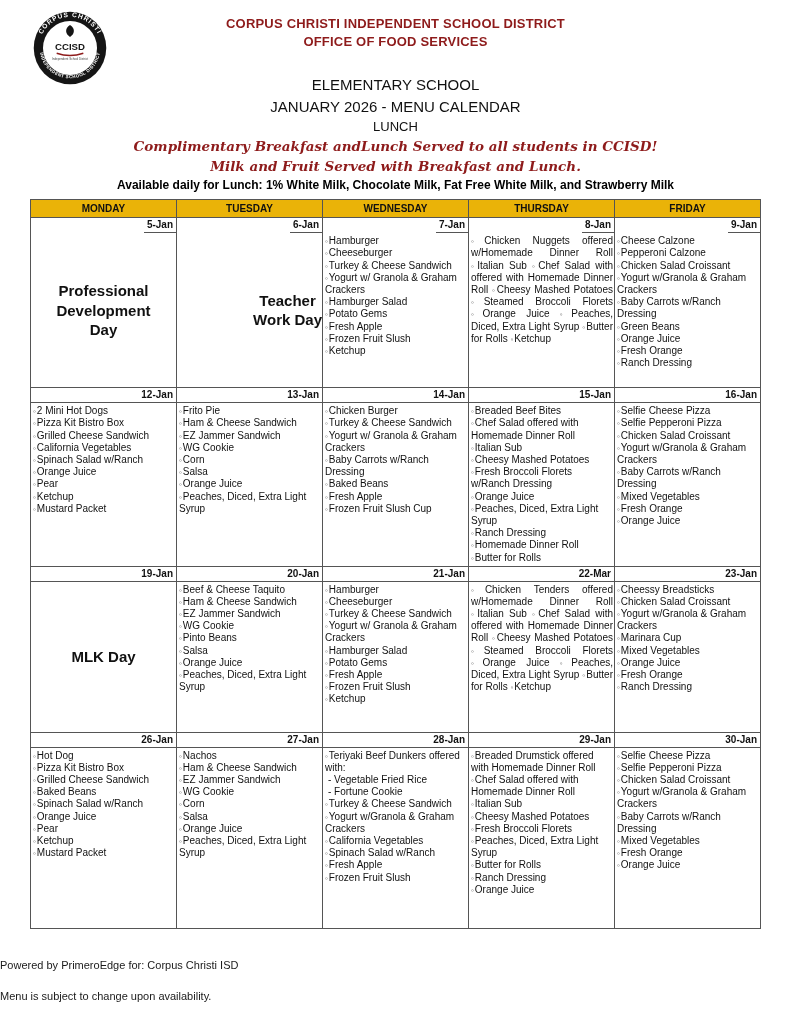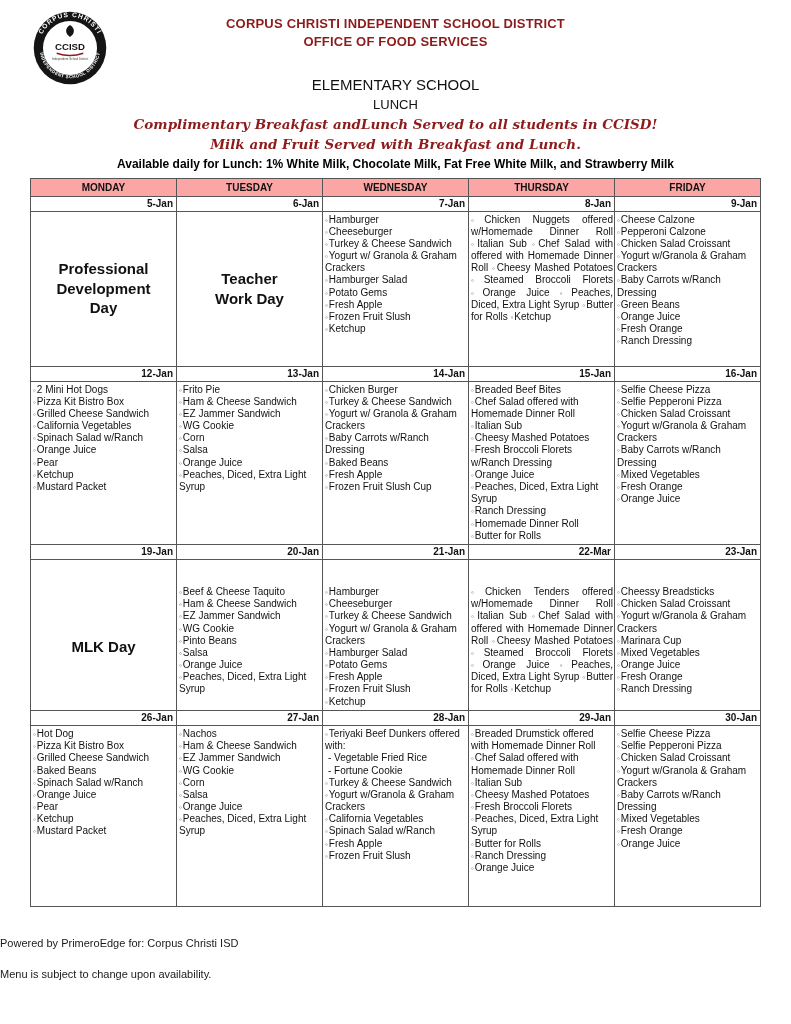--- a/index.html
+++ b/index.html
@@ -16,37 +16,37 @@
   .school-block { margin-top: 24px; }
   .school-line { font-size: 15px; line-height: 1.45; color: #111; }
   .meal-line { font-size: 13px; line-height: 1.4; color: #111; }
   .script-note { font-family: "DejaVu Serif", serif; font-style: italic; font-weight: bold;
                  color: #8e1b1b; font-size: 13.5px; line-height: 1.5; }
   .available-note { font-size: 12px; font-weight: bold; color: #000; line-height: 1.5; }
 
   
   .cal { margin: 5px 30px 0 30px; display: grid; grid-template-columns: repeat(5, 1fr);
          border-top: 1px solid #555; border-left: 1px solid #555; }
-  .hcell { background: #fca5a5; border-right: 1px solid #555; border-bottom: 1px solid #555;
+  .hcell { background: #eab308; border-right: 1px solid #555; border-bottom: 1px solid #555;
            font-size: 10px; font-weight: bold; text-align: center; padding: 3px 0 3px 0; color: #111; }
   .cell { border-right: 1px solid #555; border-bottom: 1px solid #555; display: flex; flex-direction: column;
           font-size: 10px; background: #fff; }
   .cell .date { font-weight: bold; text-align: right; font-size: 10px; padding: 1px 3px 2px 3px;
                 border-bottom: 1px solid #555; }
   .cell .items { flex: 1; padding: 2px 1px 2px 2px; line-height: 1.22; word-wrap: break-word; }
   .items .item { display: block; }
   .items.flow { text-align: justify; }
   .items.flow .item { display: inline; }
   .item .b { color: #555; font-size: 8px; margin-right: 1px; }
   .item.noBullet { padding-left: 3px; }
   .special { flex: 1; display: flex; flex-direction: column; justify-content: center; text-align: center;
              font-size: 15px; line-height: 1.3; font-weight: bold; }
-  .w1 { min-height: 170px; }
+  .w1 { min-height: 170px; align-items: flex-end; }
   .w2 { min-height: 176px; }
-  .w3 { min-height: 166px; gap: 24px; }
+  .w3 { min-height: 166px; }
   .w4 { min-height: 196px; }
 
   
   .footer { text-align: left; margin-top: 30px; font-size: 11px; color: #1a1a1a; }
   .footer .powered { margin-bottom: 18px; }
   .footer .legal { line-height: 1.45; }
 </style>
 </head>
 <body>
 
@@ -72,20 +72,21 @@
       <text x="50" y="66" text-anchor="middle" font-size="4" fill="#444" font-family="Liberation Sans, sans-serif">Independent School District</text>
     </svg>
   </div>
 
   <div class="hdr">
     <div class="district-line">CORPUS CHRISTI INDEPENDENT SCHOOL DISTRICT</div>
     <div class="district-line">OFFICE OF FOOD SERVICES</div>
 
     <div class="school-block">
       <div class="school-line">ELEMENTARY SCHOOL</div>
+      <div class="school-line">JANUARY 2026 - MENU CALENDAR</div>
       <div class="meal-line">LUNCH</div>
       <div class="script-note">Complimentary Breakfast andLunch Served to all students in CCISD!</div>
       <div class="script-note">Milk and Fruit Served with Breakfast and Lunch.</div>
       <div class="available-note">Available daily for Lunch: 1% White Milk, Chocolate Milk, Fat Free White Milk, and Strawberry Milk</div>
     </div>
   </div>
 
   <div class="cal" id="calendar">
       <div class="hcell">MONDAY</div>
       <div class="hcell">TUESDAY</div>

